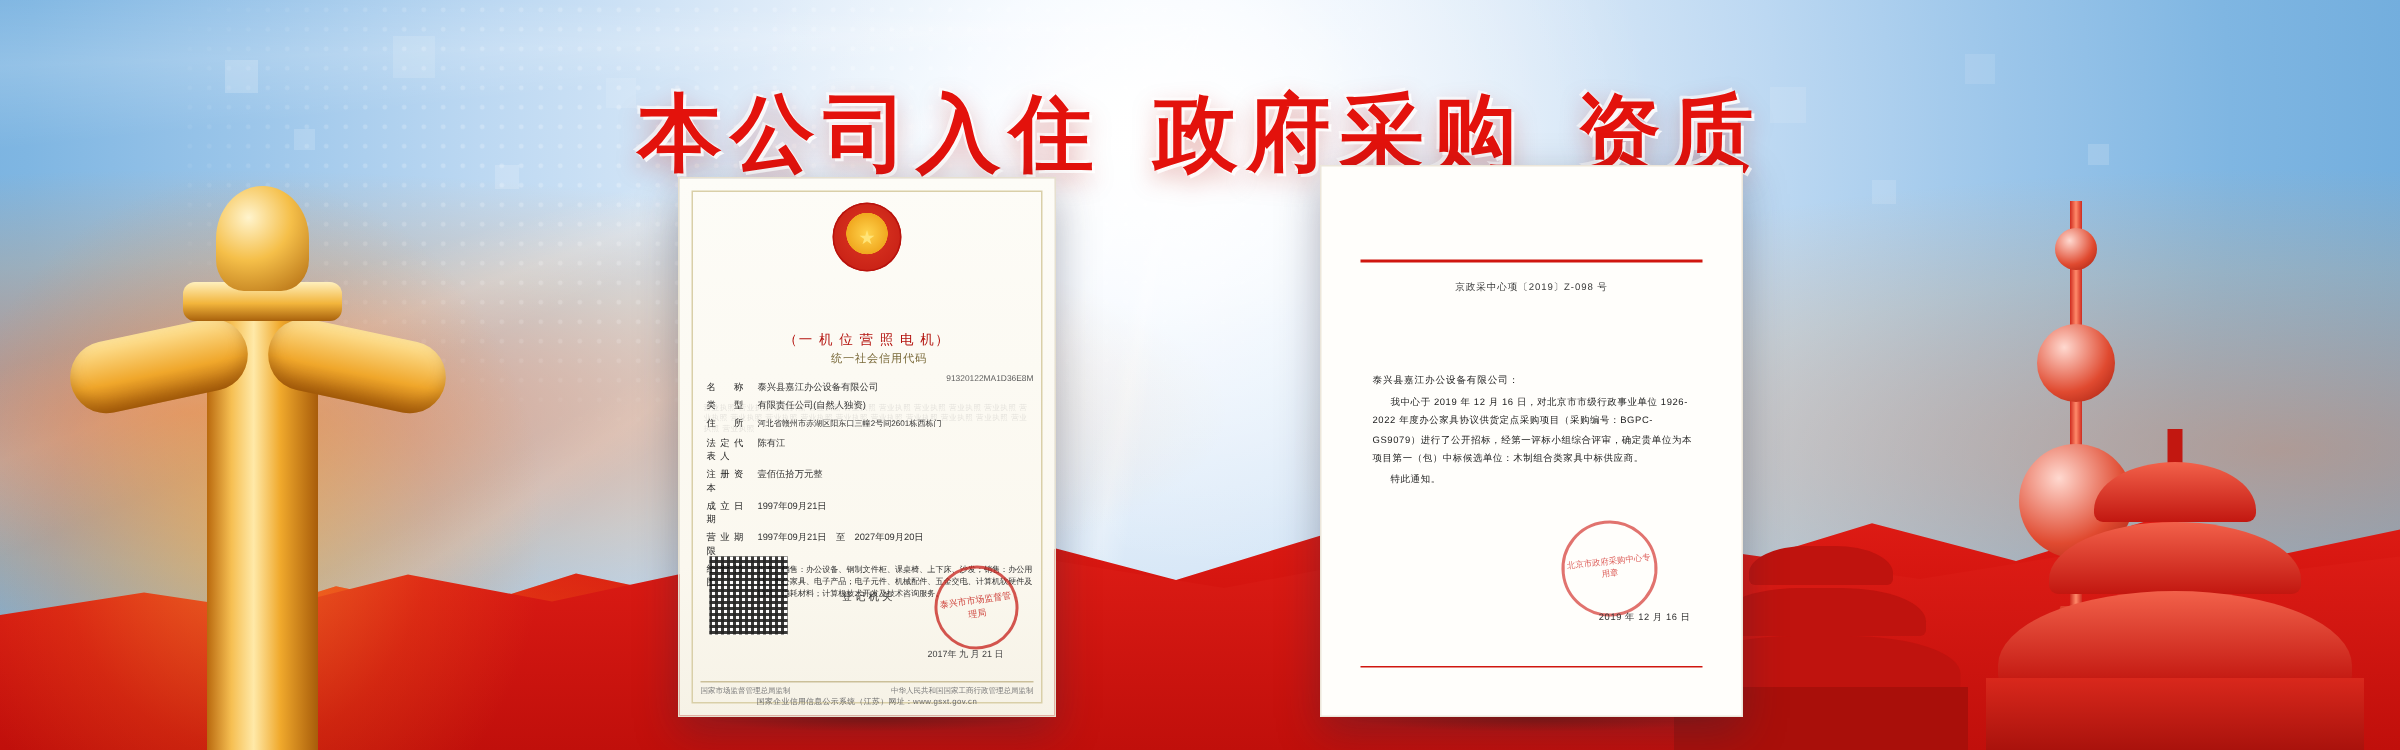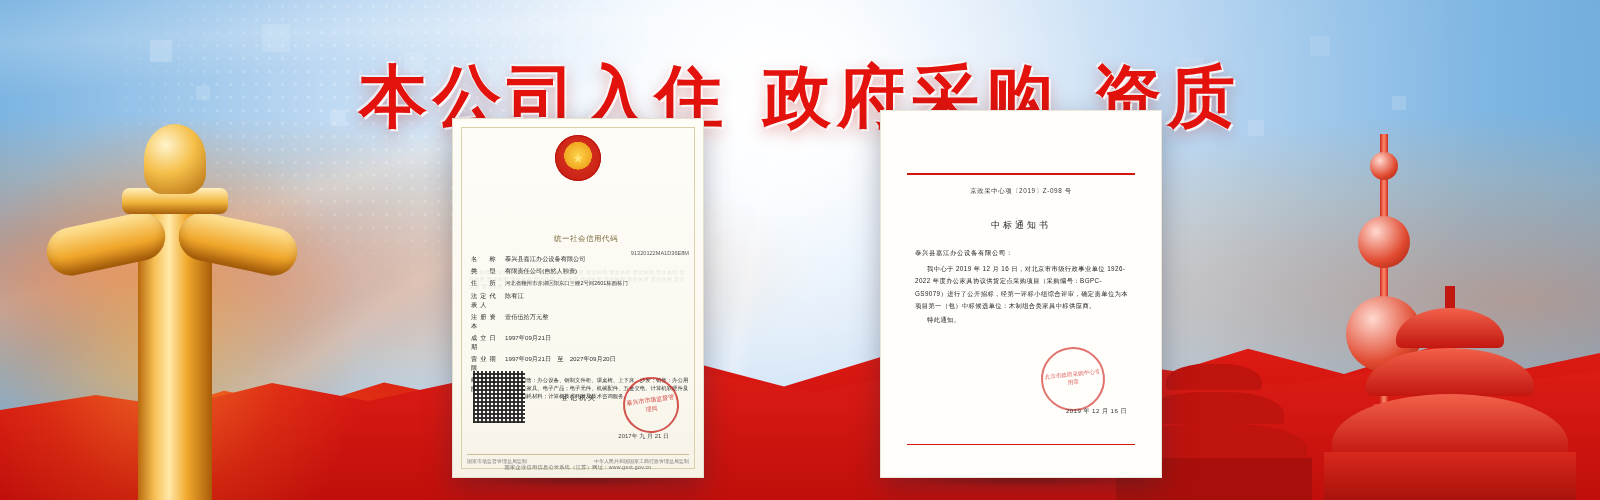--- a/index.html
+++ b/index.html
@@ -135,21 +135,21 @@
   .pagoda .t2 { bottom: 76px; width: 140px; height: 32px; }
   .pagoda .t3 { bottom: 40px; width: 186px; height: 36px; }
   .pagoda .base { position: absolute; left: 50%; transform: translateX(-50%); bottom: 0; width: 196px; height: 42px; background: #a90f0a; }
 
   
   .headline {
     position: absolute; left: 0; top: 52px; width: 1600px;
     text-align: center;
     font-family: "DejaVu Sans", "Liberation Sans", sans-serif;
     font-weight: bold;
-    font-size: 68px;
+    font-size: 56px;
     letter-spacing: 6px;
     color: #e3120c;
     text-shadow:
       0 0 2px rgba(255,255,255,.9),
       2px 2px 0 rgba(255,255,255,.85),
       -2px -2px 0 rgba(255,255,255,.6),
       0 6px 16px rgba(180,20,10,.35);
     white-space: nowrap;
   }
   .headline .gap { display: inline-block; width: 34px; }
@@ -364,20 +364,21 @@
     <div class="body"></div>
   </div>
 
   <div class="doc-shadow" style="left:470px; top:470px; width:220px;"></div>
   <div class="doc" id="licence">
     <div class="inner-border"></div>
     <div class="watermark">营业执照 营业执照 营业执照 营业执照 营业执照 营业执照 营业执照 营业执照 营业执照 营业执照 营业执照 营业执照 营业执照 营业执照 营业执照 营业执照 营业执照 营业执照 营业执照 营业执照</div>
 
     <div class="emblem">★</div>
 
+    <div class="subtitle">（一 机 位 营 照 电 机）</div>
     <div class="onecode">统一社会信用代码</div>
     <div class="regno">91320122MA1D36E8M</div>
 
     <div class="fields">
       <div class="frow">
         <div class="flabel">名　称</div>
         <div class="fval">泰兴县嘉江办公设备有限公司</div>
       </div>
       <div class="frow">
         <div class="flabel">类　型</div>
@@ -416,21 +417,20 @@
     <div class="footline"></div>
     <div class="foot-left">国家市场监督管理总局监制</div>
     <div class="foot-right">中华人民共和国国家工商行政管理总局监制</div>
     <div class="footnote">国家企业信用信息公示系统（江苏）网址：www.gsxt.gov.cn</div>
   </div>
 
   <div class="doc-shadow" style="left:898px; top:470px; width:250px;"></div>
   <div class="doc" id="notice">
     <div class="hrline"></div>
     <div class="docno">京政采中心项〔2019〕Z-098 号</div>
-    <div class="doctitle">中标通知书</div>
     <div class="addressee">泰兴县嘉江办公设备有限公司：</div>
     <div class="body">
       <p>我中心于 2019 年 12 月 16 日，对北京市市级行政事业单位 1926-2022 年度办公家具协议供货定点采购项目（采购编号：BGPC-GS9079）进行了公开招标，经第一评标小组综合评审，确定贵单位为本项目第一（包）中标候选单位：木制组合类家具中标供应商。</p>
       <p>特此通知。</p>
     </div>
     <div class="seal2">北京市政府采购中心专用章</div>
     <div class="sigdate">2019 年 12 月 16 日</div>
     <div class="footrule"></div>
   </div>
 

